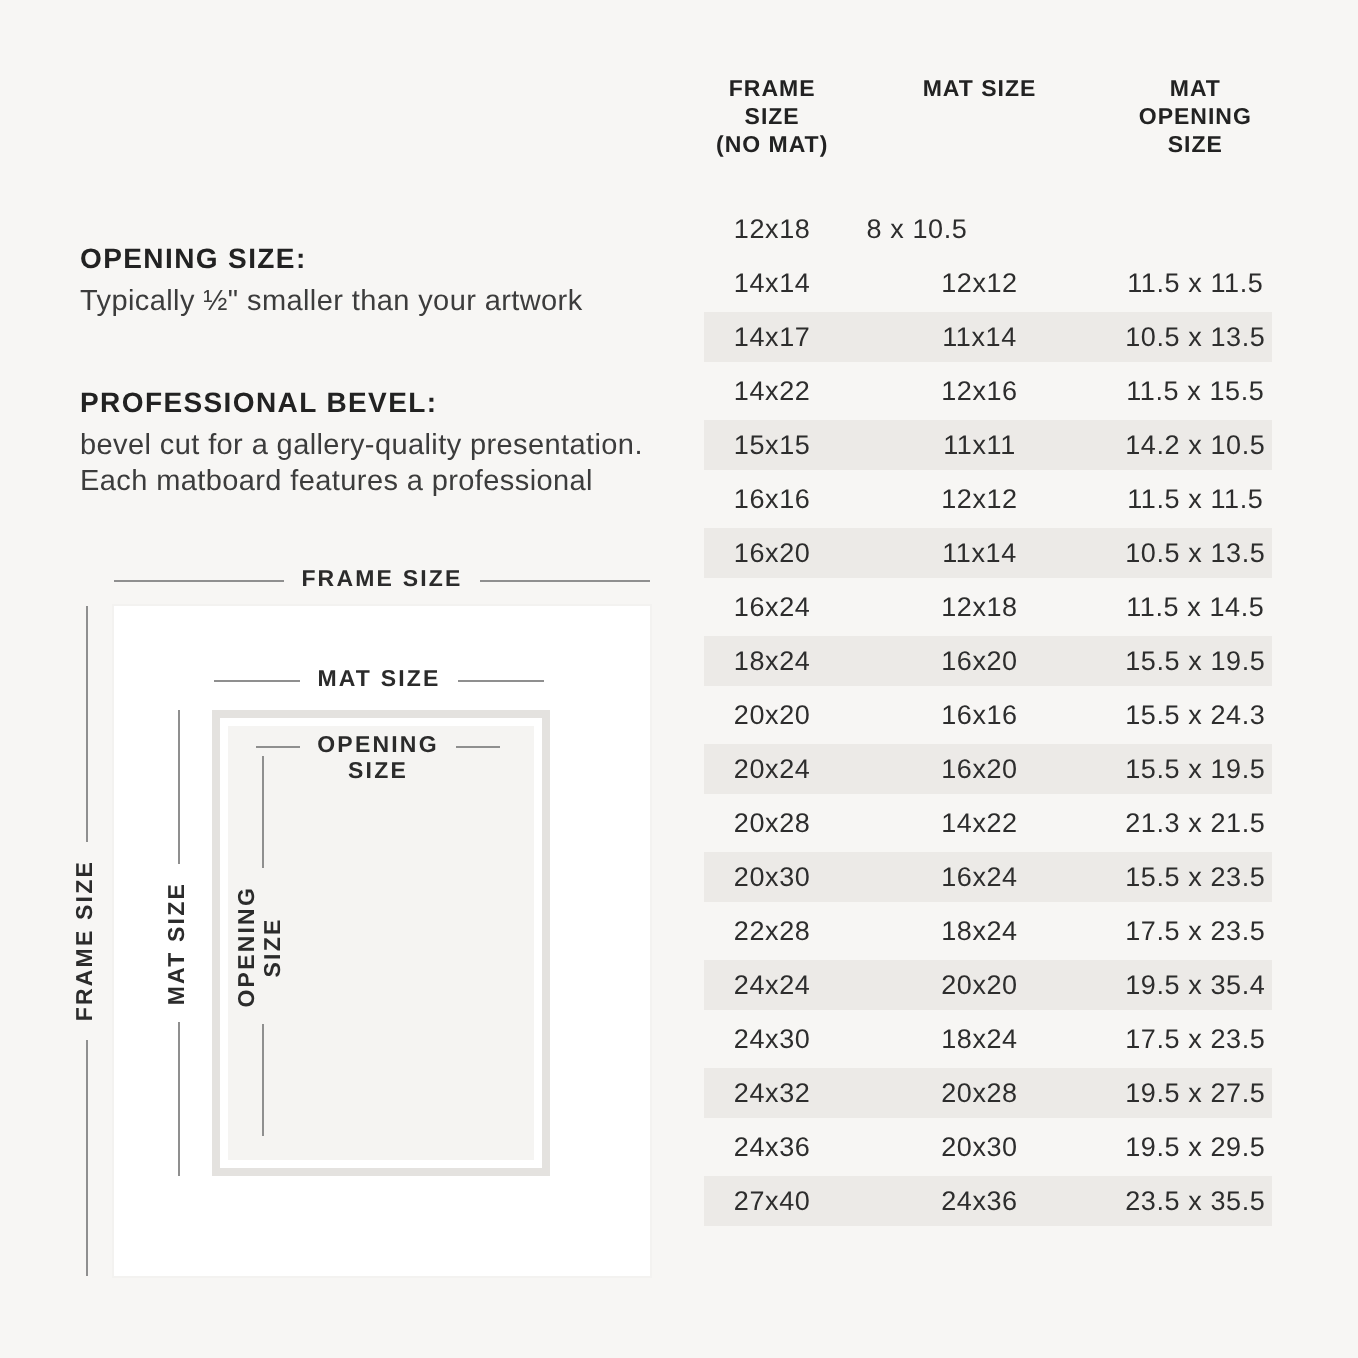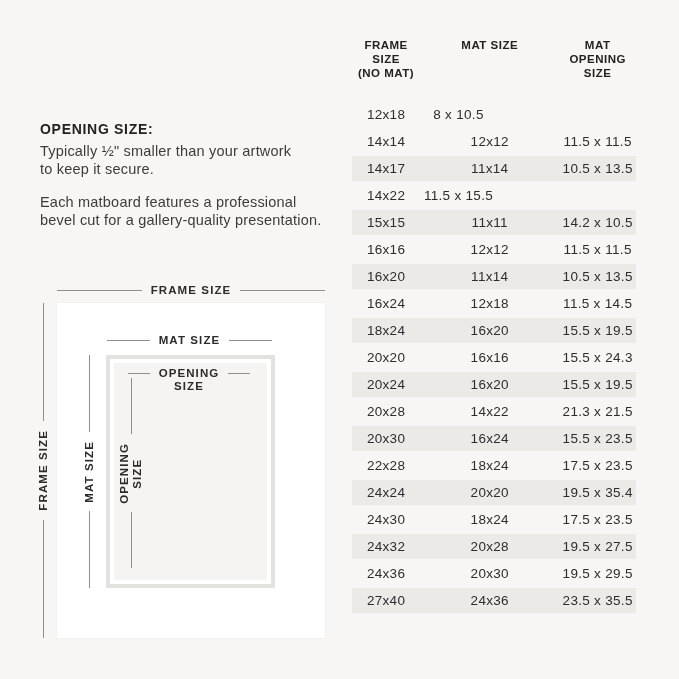--- a/index.html
+++ b/index.html
@@ -84,26 +84,26 @@
 </style>
 </head>
 <body>
 
 <div id="canvas">
 
 
   <div class="section" id="section-opening">
     <div class="heading">OPENING SIZE:</div>
     <div class="bodyline">Typically ½" smaller than your artwork</div>
-    <div class="bodyline">to keep it secure.</div>
   </div>
 
   <div class="section" id="section-bevel">
+    <div class="heading">PROFESSIONAL BEVEL:</div>
+    <div class="bodyline">bevel cut for a gallery-quality presentation.</div>
     <div class="bodyline">Each matboard features a professional</div>
-    <div class="bodyline">bevel cut for a gallery-quality presentation.</div>
   </div>
 
   <div class="hdim" id="dim-frame-h">
     <span class="line"></span>
     <span class="dimlabel">FRAME SIZE</span>
     <span class="line"></span>
   </div>
 
   <div class="frame-rect"></div>
   <div class="opening-rect"></div>
@@ -168,20 +168,21 @@
           <div class="tcell c1">12x12</div>
           <div class="tcell c2">11.5 x 11.5</div>
         </div>
         <div class="trow shaded">
           <div class="tcell c0">14x17</div>
           <div class="tcell c1">11x14</div>
           <div class="tcell c2">10.5 x 13.5</div>
         </div>
         <div class="trow">
           <div class="tcell c0">14x22</div>
+          <div class="tcell c1">12x16</div>
           <div class="tcell c2">11.5 x 15.5</div>
         </div>
         <div class="trow shaded">
           <div class="tcell c0">15x15</div>
           <div class="tcell c1">11x11</div>
           <div class="tcell c2">14.2 x 10.5</div>
         </div>
         <div class="trow">
           <div class="tcell c0">16x16</div>
           <div class="tcell c1">12x12</div>

